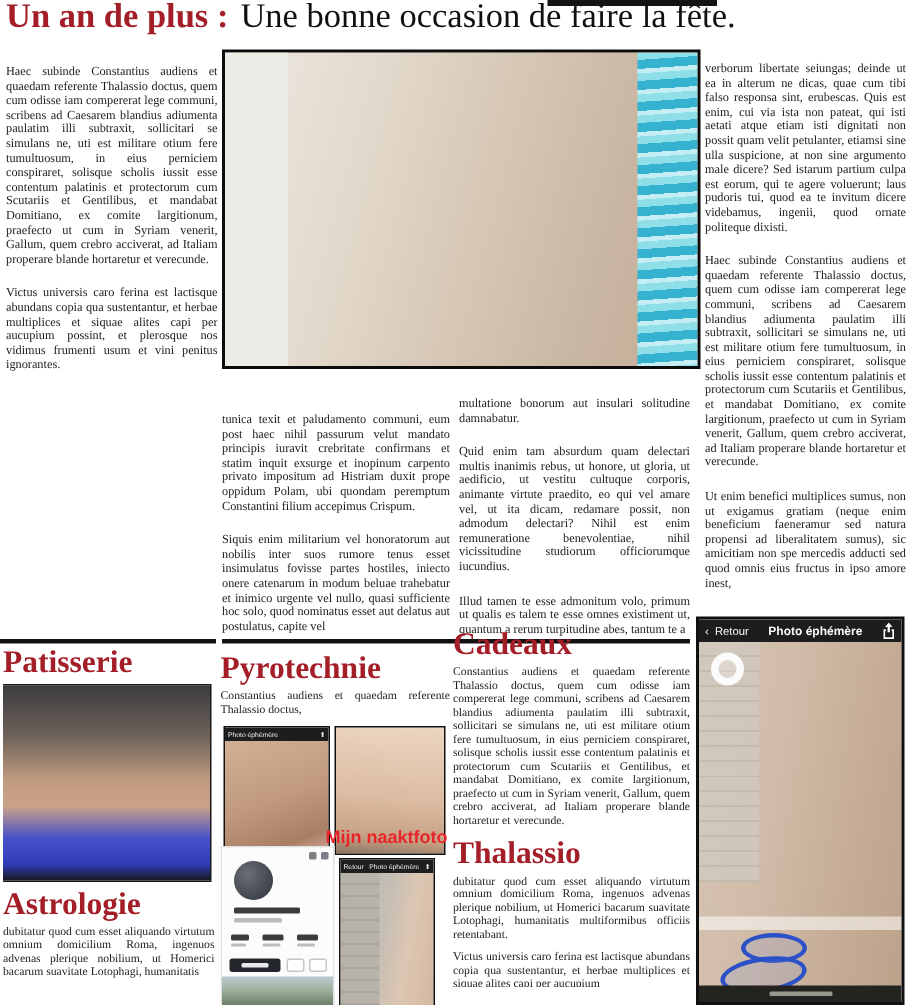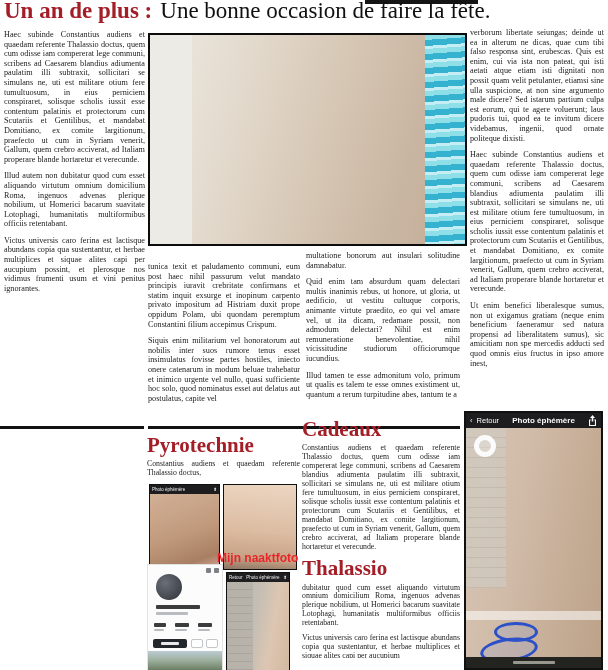--- a/index.html
+++ b/index.html
@@ -8,21 +8,21 @@
   .page { position:relative; width:608px; height:670px; background:#fff; overflow:hidden; }
 
   
   .headline { position:absolute; left:4px; top:-2px; white-space:nowrap; }
   .kicker { display:inline; color:var(--heading-red,#a41e28); font-size:23px; font-weight:bold; }
   .main-title { display:inline; color:#101010; font-size:23px; font-weight:normal; margin-left:8px; }
   .top-strip { position:absolute; left:365px; top:0; width:113px; height:4px; background:#141414; }
 
   
   .col { position:absolute; text-align:justify; font-size:8.2px; line-height:1.17; color:#1b1b1b; overflow:hidden; }
-  .col p { margin:0 0 7px; }
+  .col p { margin:13px 0 7px; }
   .col-left  { left:4px;   top:30px;  width:141px; height:394px; }
   .col-right { left:470px; top:28px;  width:134px; height:383px; }
   .col-mid-a { left:148px; top:262px; width:152px; height:173px; }
   .col-mid-b { left:306px; top:251px; width:154px; height:173px; }
 
   
   .photo { border:2px solid #0c0c0c; overflow:hidden; position:absolute; }
   .photo-main { left:148px; top:33px; width:319px; height:213px;
     background:linear-gradient(105deg,#ece9e2 0%,#e3dacd 28%,#d6c6b4 55%,#c9b6a2 78%,#c2ab95 100%); }
   .photo-main .wall-band { position:absolute; left:0; top:0; width:42px; height:100%; background:#edebe5; }
@@ -101,49 +101,56 @@
 <div class="page">
 
   <div class="top-strip"></div>
 
   <div class="headline">
     <span class="kicker">Un an de plus :</span><span class="main-title">Une bonne occasion de faire la fête.</span>
   </div>
 
   <div class="col col-left">
     <p>Haec subinde Constantius audiens et quaedam referente Thalassio doctus, quem cum odisse iam compererat lege communi, scribens ad Caesarem blandius adiumenta paulatim illi subtraxit, sollicitari se simulans ne, uti est militare otium fere tumultuosum, in eius perniciem conspiraret, solisque scholis iussit esse contentum palatinis et protectorum cum Scutariis et Gentilibus, et mandabat Domitiano, ex comite largitionum, praefecto ut cum in Syriam venerit, Gallum, quem crebro acciverat, ad Italiam properare blande hortaretur et verecunde.</p>
-    <p>Illud autem non dubitatur quod cum esset aliquando virtutum omnium domicilium Roma, ingenuos advenas plerique nobilium, ut Homerici bacarum suavitate Lotophagi, humanitatis multiformibus officiis retentabant.</p>
     <p>Victus universis caro ferina est lactisque abundans copia qua sustentantur, et herbae multiplices et siquae alites capi per aucupium possint, et plerosque nos vidimus frumenti usum et vini penitus ignorantes.</p>
   </div>
 
   <div class="photo photo-main">
     <div class="wall-band"></div>
     <div class="blinds-band"></div>
   </div>
 
   <div class="col col-right">
     <p>verborum libertate seiungas; deinde ut ea in alterum ne dicas, quae cum tibi falso responsa sint, erubescas. Quis est enim, cui via ista non pateat, qui isti aetati atque etiam isti dignitati non possit quam velit petulanter, etiamsi sine ulla suspicione, at non sine argumento male dicere? Sed istarum partium culpa est eorum, qui te agere voluerunt; laus pudoris tui, quod ea te invitum dicere videbamus, ingenii, quod ornate politeque dixisti.</p>
     <p>Haec subinde Constantius audiens et quaedam referente Thalassio doctus, quem cum odisse iam compererat lege communi, scribens ad Caesarem blandius adiumenta paulatim illi subtraxit, sollicitari se simulans ne, uti est militare otium fere tumultuosum, in eius perniciem conspiraret, solisque scholis iussit esse contentum palatinis et protectorum cum Scutariis et Gentilibus, et mandabat Domitiano, ex comite largitionum, praefecto ut cum in Syriam venerit, Gallum, quem crebro acciverat, ad Italiam properare blande hortaretur et verecunde.</p>
-    <p>Ut enim benefici liberalesque sumus, non ut exigamus gratiam (neque enim beneficium faeneramur sed natura propensi ad liberalitatem sumus), sic amicitiam non spe mercedis adducti sed quod omnis eius fructus in ipso amore inest,</p>
+    <p>Ut enim benefici multiplices sumus, non ut exigamus gratiam (neque enim beneficium faeneramur sed natura propensi ad liberalitatem sumus), sic amicitiam non spe mercedis adducti sed quod omnis eius fructus in ipso amore inest,</p>
   </div>
 
   <div class="col col-mid-a">
     <p>tunica texit et paludamento communi, eum post haec nihil passurum velut mandato principis iuravit crebritate confirmans et statim inquit exsurge et inopinum carpento privato impositum ad Histriam duxit prope oppidum Polam, ubi quondam peremptum Constantini filium accepimus Crispum.</p>
     <p>Siquis enim militarium vel honoratorum aut nobilis inter suos rumore tenus esset insimulatus fovisse partes hostiles, iniecto onere catenarum in modum beluae trahebatur et inimico urgente vel nullo, quasi sufficiente hoc solo, quod nominatus esset aut delatus aut postulatus, capite vel</p>
   </div>
 
   <div class="col col-mid-b">
     <p>multatione bonorum aut insulari solitudine damnabatur.</p>
     <p>Quid enim tam absurdum quam delectari multis inanimis rebus, ut honore, ut gloria, ut aedificio, ut vestitu cultuque corporis, animante virtute praedito, eo qui vel amare vel, ut ita dicam, redamare possit, non admodum delectari? Nihil est enim remuneratione benevolentiae, nihil vicissitudine studiorum officiorumque iucundius.</p>
     <p>Illud tamen te esse admonitum volo, primum ut qualis es talem te esse omnes existiment ut, quantum a rerum turpitudine abes, tantum te a</p>
   </div>
 
   <div class="rule rule-left"></div>
   <div class="rule rule-mid"></div>
 
+  <div class="sec sec-1">
+    <h2>Patisserie</h2>
+    <div class="photo-patisserie"></div>
+    <h2>Astrologie</h2>
+    <div class="txt">
+        <p>dubitatur quod cum esset aliquando virtutum omnium domicilium Roma, ingenuos advenas plerique nobilium, ut Homerici bacarum suavitate Lotophagi, humanitatis</p>
+      </div>
+  </div>
 
   <div class="sec sec-2">
     <h2>Pyrotechnie</h2>
     <div class="txt">
         <p>Constantius audiens et quaedam referente Thalassio doctus,</p>
       </div>
 
     <div class="shot-row">
       <div class="mini-shot shot-selfie">
         <div class="mini-head">

